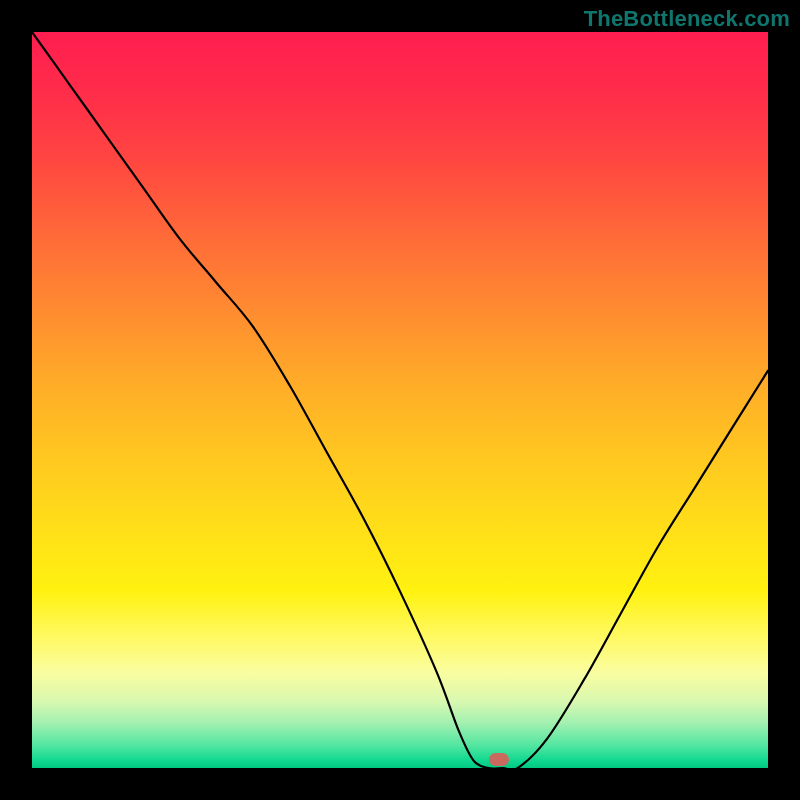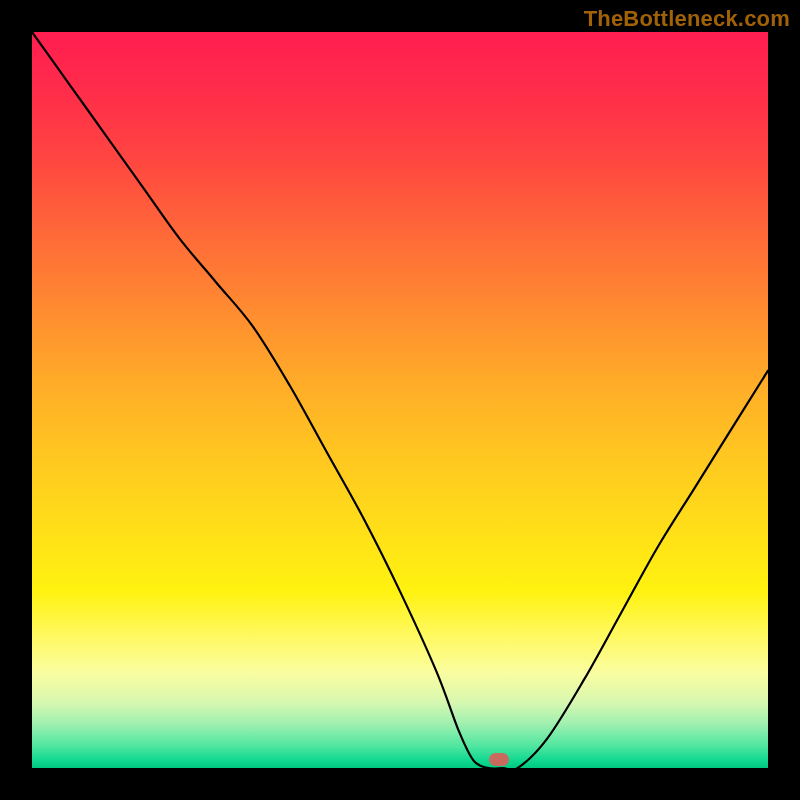--- a/index.html
+++ b/index.html
@@ -66,21 +66,21 @@
     border-radius: 6.5px / 6.5px;
     background: #c96a5e;
   }
   .watermark {
     position: absolute;
     top: 6px;
     right: 10px;
     font-family: Arial, Helvetica, sans-serif;
     font-size: 22px;
     font-weight: 600;
-    color: #a16207;
+    color: #0f766e;
     letter-spacing: 0.2px;
   }
 </style>
 </head>
 <body>
 
 <div class="container">
   <div class="plot-area">
     <div class="gradient-bg"></div>
     <svg class="curve-svg" viewBox="0 0 736 736" preserveAspectRatio="none">

